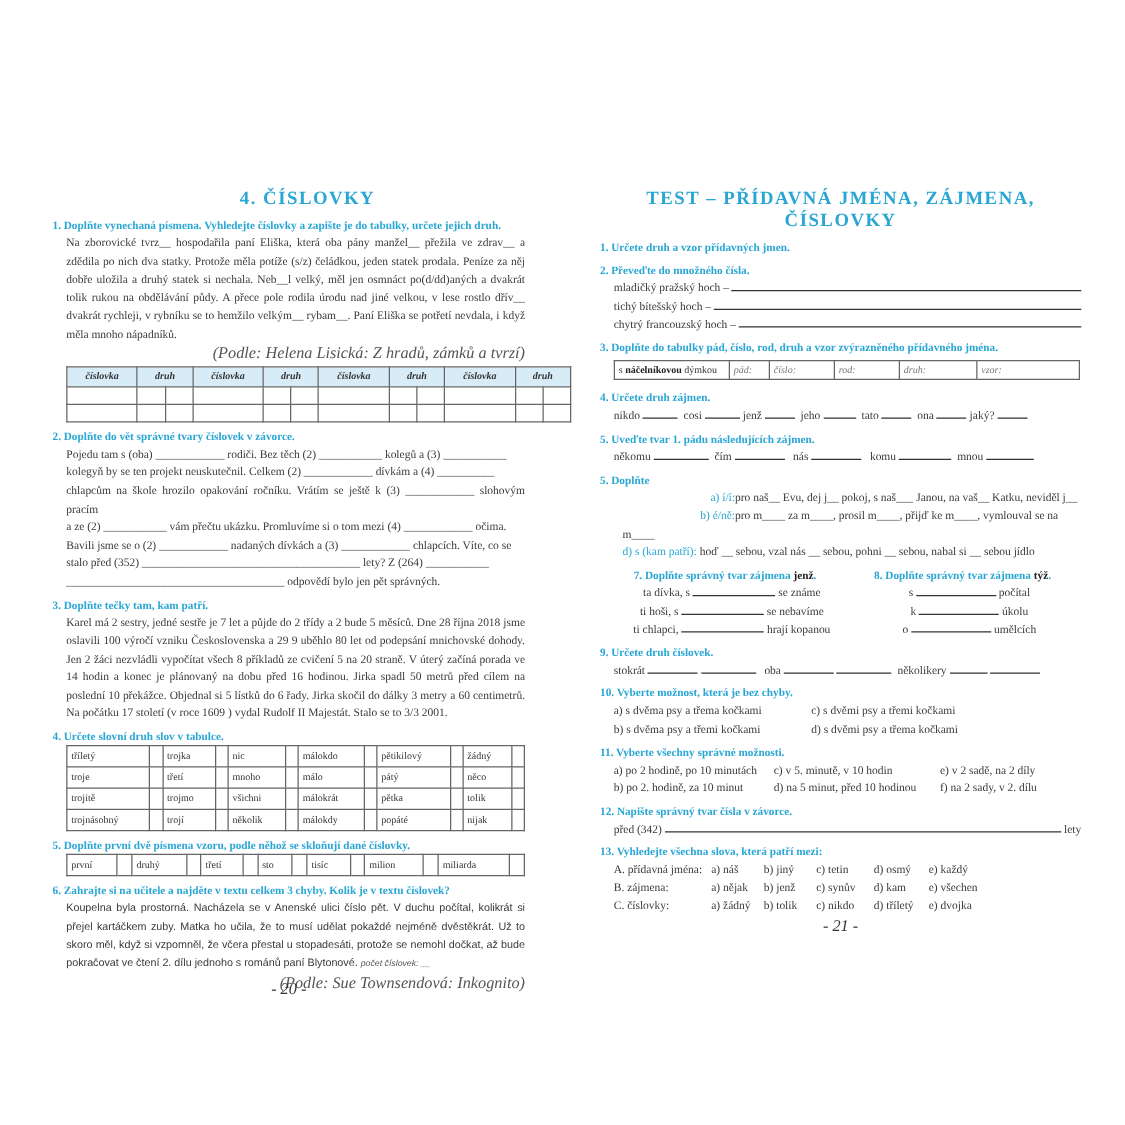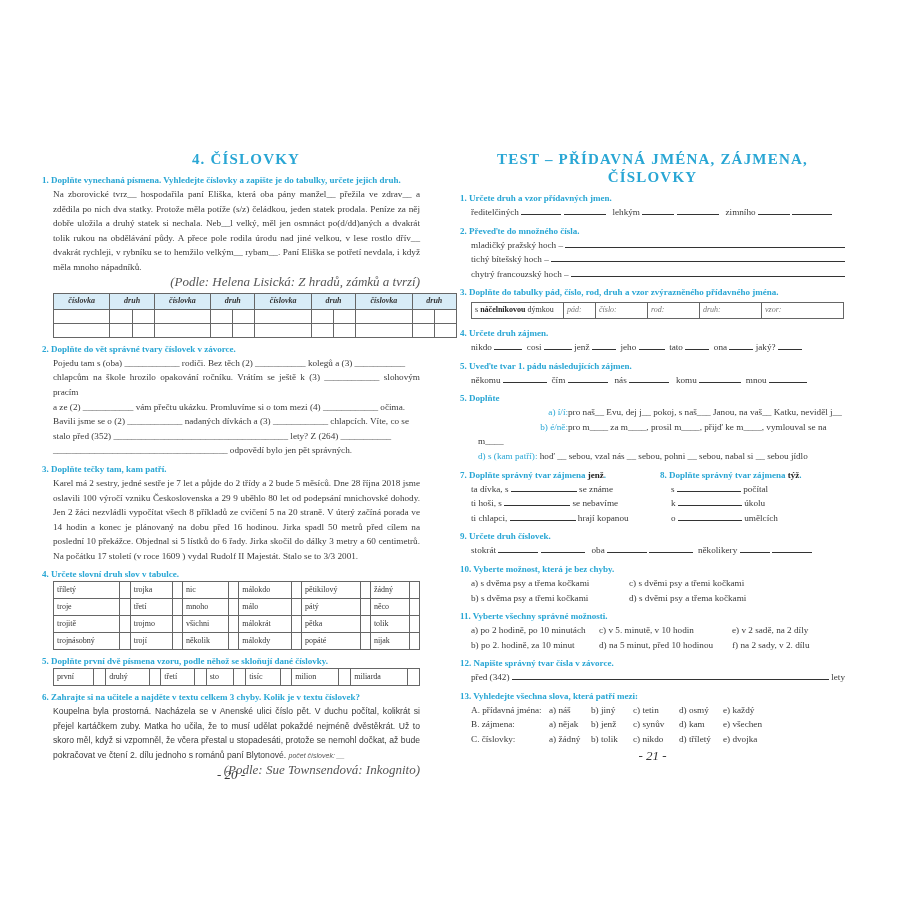--- a/index.html
+++ b/index.html
@@ -1,20 +1,20 @@
 <!DOCTYPE html>
 <html><head>
 <meta charset="utf-8">
 <style>
   * { box-sizing: border-box; margin: 0; padding: 0; }
   html, body { width: 900px; height: 900px; background: #ffffff; overflow: hidden; }
   body { font-family: "Liberation Serif", serif; color: #333; position: relative; }
   .page { position: absolute; top: 150px; font-size: 9.2px; line-height: 14.6px; }
   .page.left { left: 42px; width: 378px; }
-  .page.right { left: 460px; width: 385px; }
+  .page.right { left: 480px; width: 385px; }
   .title { color: #29a6d4; font-weight: bold; text-align: center; font-size: 15px; letter-spacing: 1.2px; line-height: 18px; margin-bottom: 6px; }
   .page.left .title { margin-left: 30px; }
   .q { color: #29a6d4; font-weight: bold; font-size: 9px; line-height: 13px; margin-top: 5px; }
   .body { padding-left: 11px; color: #3a3a3a; }
   .just { text-align: justify; }
   .cite { font-style: italic; font-size: 13px; color: #555; text-align: right; }
   .sans { font-family: "Liberation Sans", sans-serif; font-size: 8.6px; line-height: 14.5px; }
   table { border-collapse: collapse; width: 100%; }
   td, th { border: 1px solid #666; height: 14px; padding: 0 3px; font-size: 8px; font-weight: normal; text-align: left; }
   .t1 th { background: #d8ecf7; font-style: italic; font-weight: bold; text-align: center; color: #333; }
@@ -23,21 +23,21 @@
   .t4, .t5 { margin-left: 11px; width: 367px; }
   .t4 td { height: 17px; }
   .t5 td { height: 17px; }
   .pn { text-align: center; font-size: 13px; margin-top: 2px; font-style: italic; }
   .line { display: inline-block; border-bottom: 1px solid #333; height: 10px; vertical-align: baseline; }
   .row { display: flex; }
   .t3r { margin: 3px 0 0 11px; width: 373px; border: 1.2px solid #555; }
   .t3r td { font-size: 8px; height: 15px; }
   .t3r td.it { font-style: italic; color: #777; }
   .lbl { color: #29a6d4; display: inline-block; width: 90px; text-align: right; }
-  .grid2 { display: grid; grid-template-columns: 200px 180px; }
+  .grid2 { display: grid; grid-template-columns: 200px 180px; text-align: center; }
   .grid3 { display: grid; grid-template-columns: 128px 133px 120px; }
   .grid13 { display: grid; grid-template-columns: 78px 42px 42px 46px 44px 60px; }
   b.k { color: #222; }
 </style>
 </head>
 <body>
 
 <div class="page left">
   <div class="title">4. ČÍSLOVKY</div>
 
@@ -83,20 +83,21 @@
       <td></td>
           <td></td>
           <td></td>
     </tr>
   </tbody>
     </table>
 
   <div class="q">2. Doplňte do vět správné tvary číslovek v závorce.</div>
   <div class="body">
     <div class="just">Pojedu tam s (oba) ____________ rodiči. Bez těch (2) ___________ kolegů a (3) ___________</div>
+    <div class="just">kolegyň by se ten projekt neuskutečnil. Celkem (2) ____________ dívkám a (4) __________</div>
     <div class="just">chlapcům na škole hrozilo opakování ročníku. Vrátím se ještě k (3) ____________ slohovým pracím</div>
     <div class="just">a ze (2) ___________ vám přečtu ukázku. Promluvíme si o tom mezi (4) ____________ očima.</div>
     <div class="just">Bavili jsme se o (2) ____________ nadaných dívkách a (3) ____________ chlapcích. Víte, co se</div>
     <div class="just">stalo před (352) ______________________________________ lety? Z (264) ___________</div>
     <div>______________________________________ odpovědí bylo jen pět správných.</div>
   </div>
 
   <div class="q">3. Doplňte tečky tam, kam patří.</div>
   <div class="body just">Karel má 2 sestry, jedné sestře je 7 let a půjde do 2 třídy a 2 bude 5 měsíců. Dne 28 října 2018 jsme oslavili 100 výročí vzniku Československa a 29 9 uběhlo 80 let od podepsání mnichovské dohody. Jen 2 žáci nezvládli vypočítat všech 8 příkladů ze cvičení 5 na 20 straně. V úterý začíná porada ve 14 hodin a konec je plánovaný na dobu před 16 hodinou. Jirka spadl 50 metrů před cílem na poslední 10 překážce. Objednal si 5 lístků do 6 řady. Jirka skočil do dálky 3 metry a 60 centimetrů. Na počátku 17 století (v roce 1609 ) vydal Rudolf II Majestát. Stalo se to 3/3 2001.</div>
 
@@ -190,31 +191,20 @@
     <span class="cite" style="font-size:7px;">počet číslovek: __</span>
   </div>
   <div class="cite">(Podle: Sue Townsendová: Inkognito)</div>
   <div class="pn" style="margin-top:-10px;">- 20 -</div>
 </div>
 
 <div class="page right">
   <div class="title">TEST – PŘÍDAVNÁ JMÉNA, ZÁJMENA, ČÍSLOVKY</div>
 
   <div class="q">1. Určete druh a vzor přídavných jmen.</div>
-  <div class="body">
-    <span>ředitelčiných</span>
-    <span class="line" style="width:40px"></span>
-    <span class="line" style="width:42px"></span>
-    &nbsp;&nbsp;<span>lehkým</span>
-    <span class="line" style="width:32px"></span>
-    <span class="line" style="width:42px"></span>
-    &nbsp;&nbsp;<span>zimního</span>
-    <span class="line" style="width:32px"></span>
-    <span class="line" style="width:40px"></span>
-  </div>
 
   <div class="q">2. Převeďte do množného čísla.</div>
   <div class="body">
     <div class="row"><span>mladičký pražský hoch –</span>&nbsp;<span class="line" style="flex:1"></span></div>
     <div class="row"><span>tichý bítešský hoch –</span>&nbsp;<span class="line" style="flex:1"></span></div>
     <div class="row"><span>chytrý francouzský hoch –</span>&nbsp;<span class="line" style="flex:1"></span></div>
   </div>
 
   <div class="q">3. Doplňte do tabulky pád, číslo, rod, druh a vzor zvýrazněného přídavného jména.</div>
   <table class="t3r">

